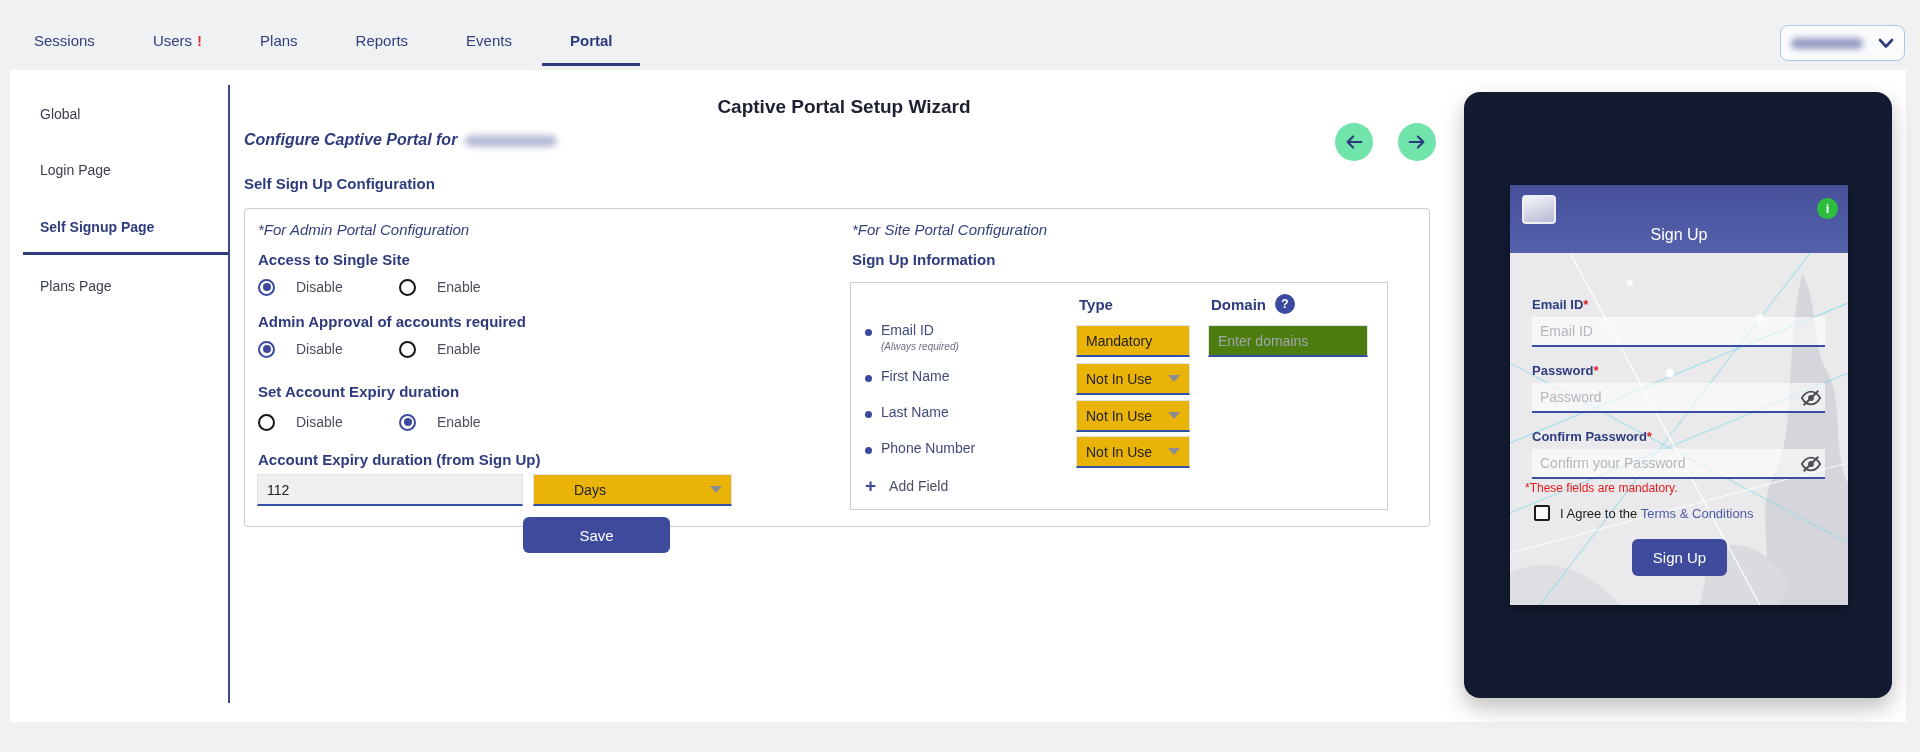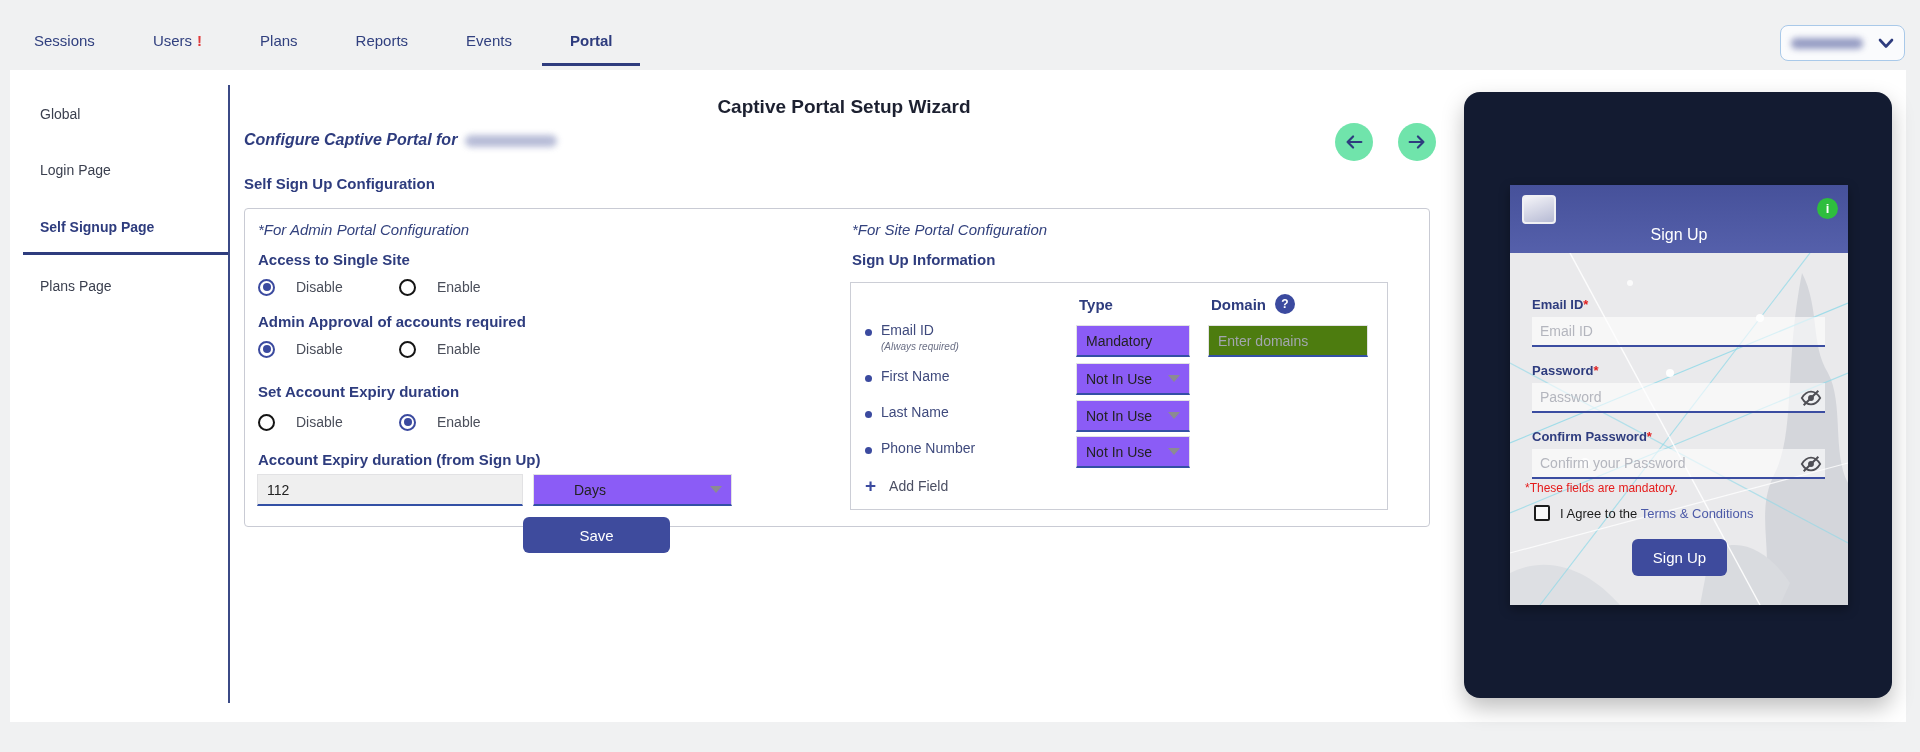--- a/index.html
+++ b/index.html
@@ -38,21 +38,21 @@
   .col-heading { position:absolute; font-size:15px; font-style:italic; color:#33427e; }
   .group-label { position:absolute; font-size:15px; font-weight:bold; color:#2e3c7e; }
   .radio-row { position:absolute; display:flex; align-items:center; height:18px; }
   .radio-opt { display:flex; align-items:center;gap:12px; }
   .radio-opt.first { width:141px; }
   .radio { width:17px; height:17px; border-radius:50%; border:2px solid #141414; display:inline-flex; align-items:center; justify-content:center; cursor:pointer; flex:0 0 auto; }
   .radio.sel { border-color:#3b4a9f; }
   .radio.sel::after { content:""; width:8px; height:8px; border-radius:50%; background:#3b4a9f; }
   .radio-label { margin-left:9px; font-size:14px; color:#4a4e5a; }
 
-  .ubox { position:absolute; height:32px; background:#8b5cf6; border:1px solid #e2e2e4; border-bottom:2px solid #3350a5; display:flex; align-items:center; padding:0 9px; font-size:14px; color:#222; }
+  .ubox { position:absolute; height:32px; background:#eab308; border:1px solid #e2e2e4; border-bottom:2px solid #3350a5; display:flex; align-items:center; padding:0 9px; font-size:14px; color:#222; }
   .tri { position:absolute; right:9px; width:0; height:0; border-left:6px solid transparent; border-right:6px solid transparent; border-top:7px solid #8b8b92; }
   input.uinput { position:absolute; height:32px; background:#efefef; border:1px solid #e2e2e4; border-bottom:2px solid #3350a5; padding:0 9px; font-size:14px; color:#222; font-family:"Liberation Sans",sans-serif; outline:none; }
   input.uinput.lighter { background:#4d7c0f; }
   input::placeholder { color:#a2a6ae; }
 
   
   .inner-panel { position:absolute; left:605px; top:73px; width:538px; height:228px; border:1px solid #ccced6; border-radius:0; background:#fff; }
   .hdr { position:absolute; font-size:15px; font-weight:bold; color:#2e3c7e; }
   .help-circle { position:absolute; width:20px; height:20px; border-radius:50%; background:#3b4a9f; color:#fff; font-size:12px; font-weight:bold; display:flex; align-items:center; justify-content:center; cursor:pointer; }
   .bullet { position:absolute; width:7px; height:7px; border-radius:50%; background:#3b4a9f; }

